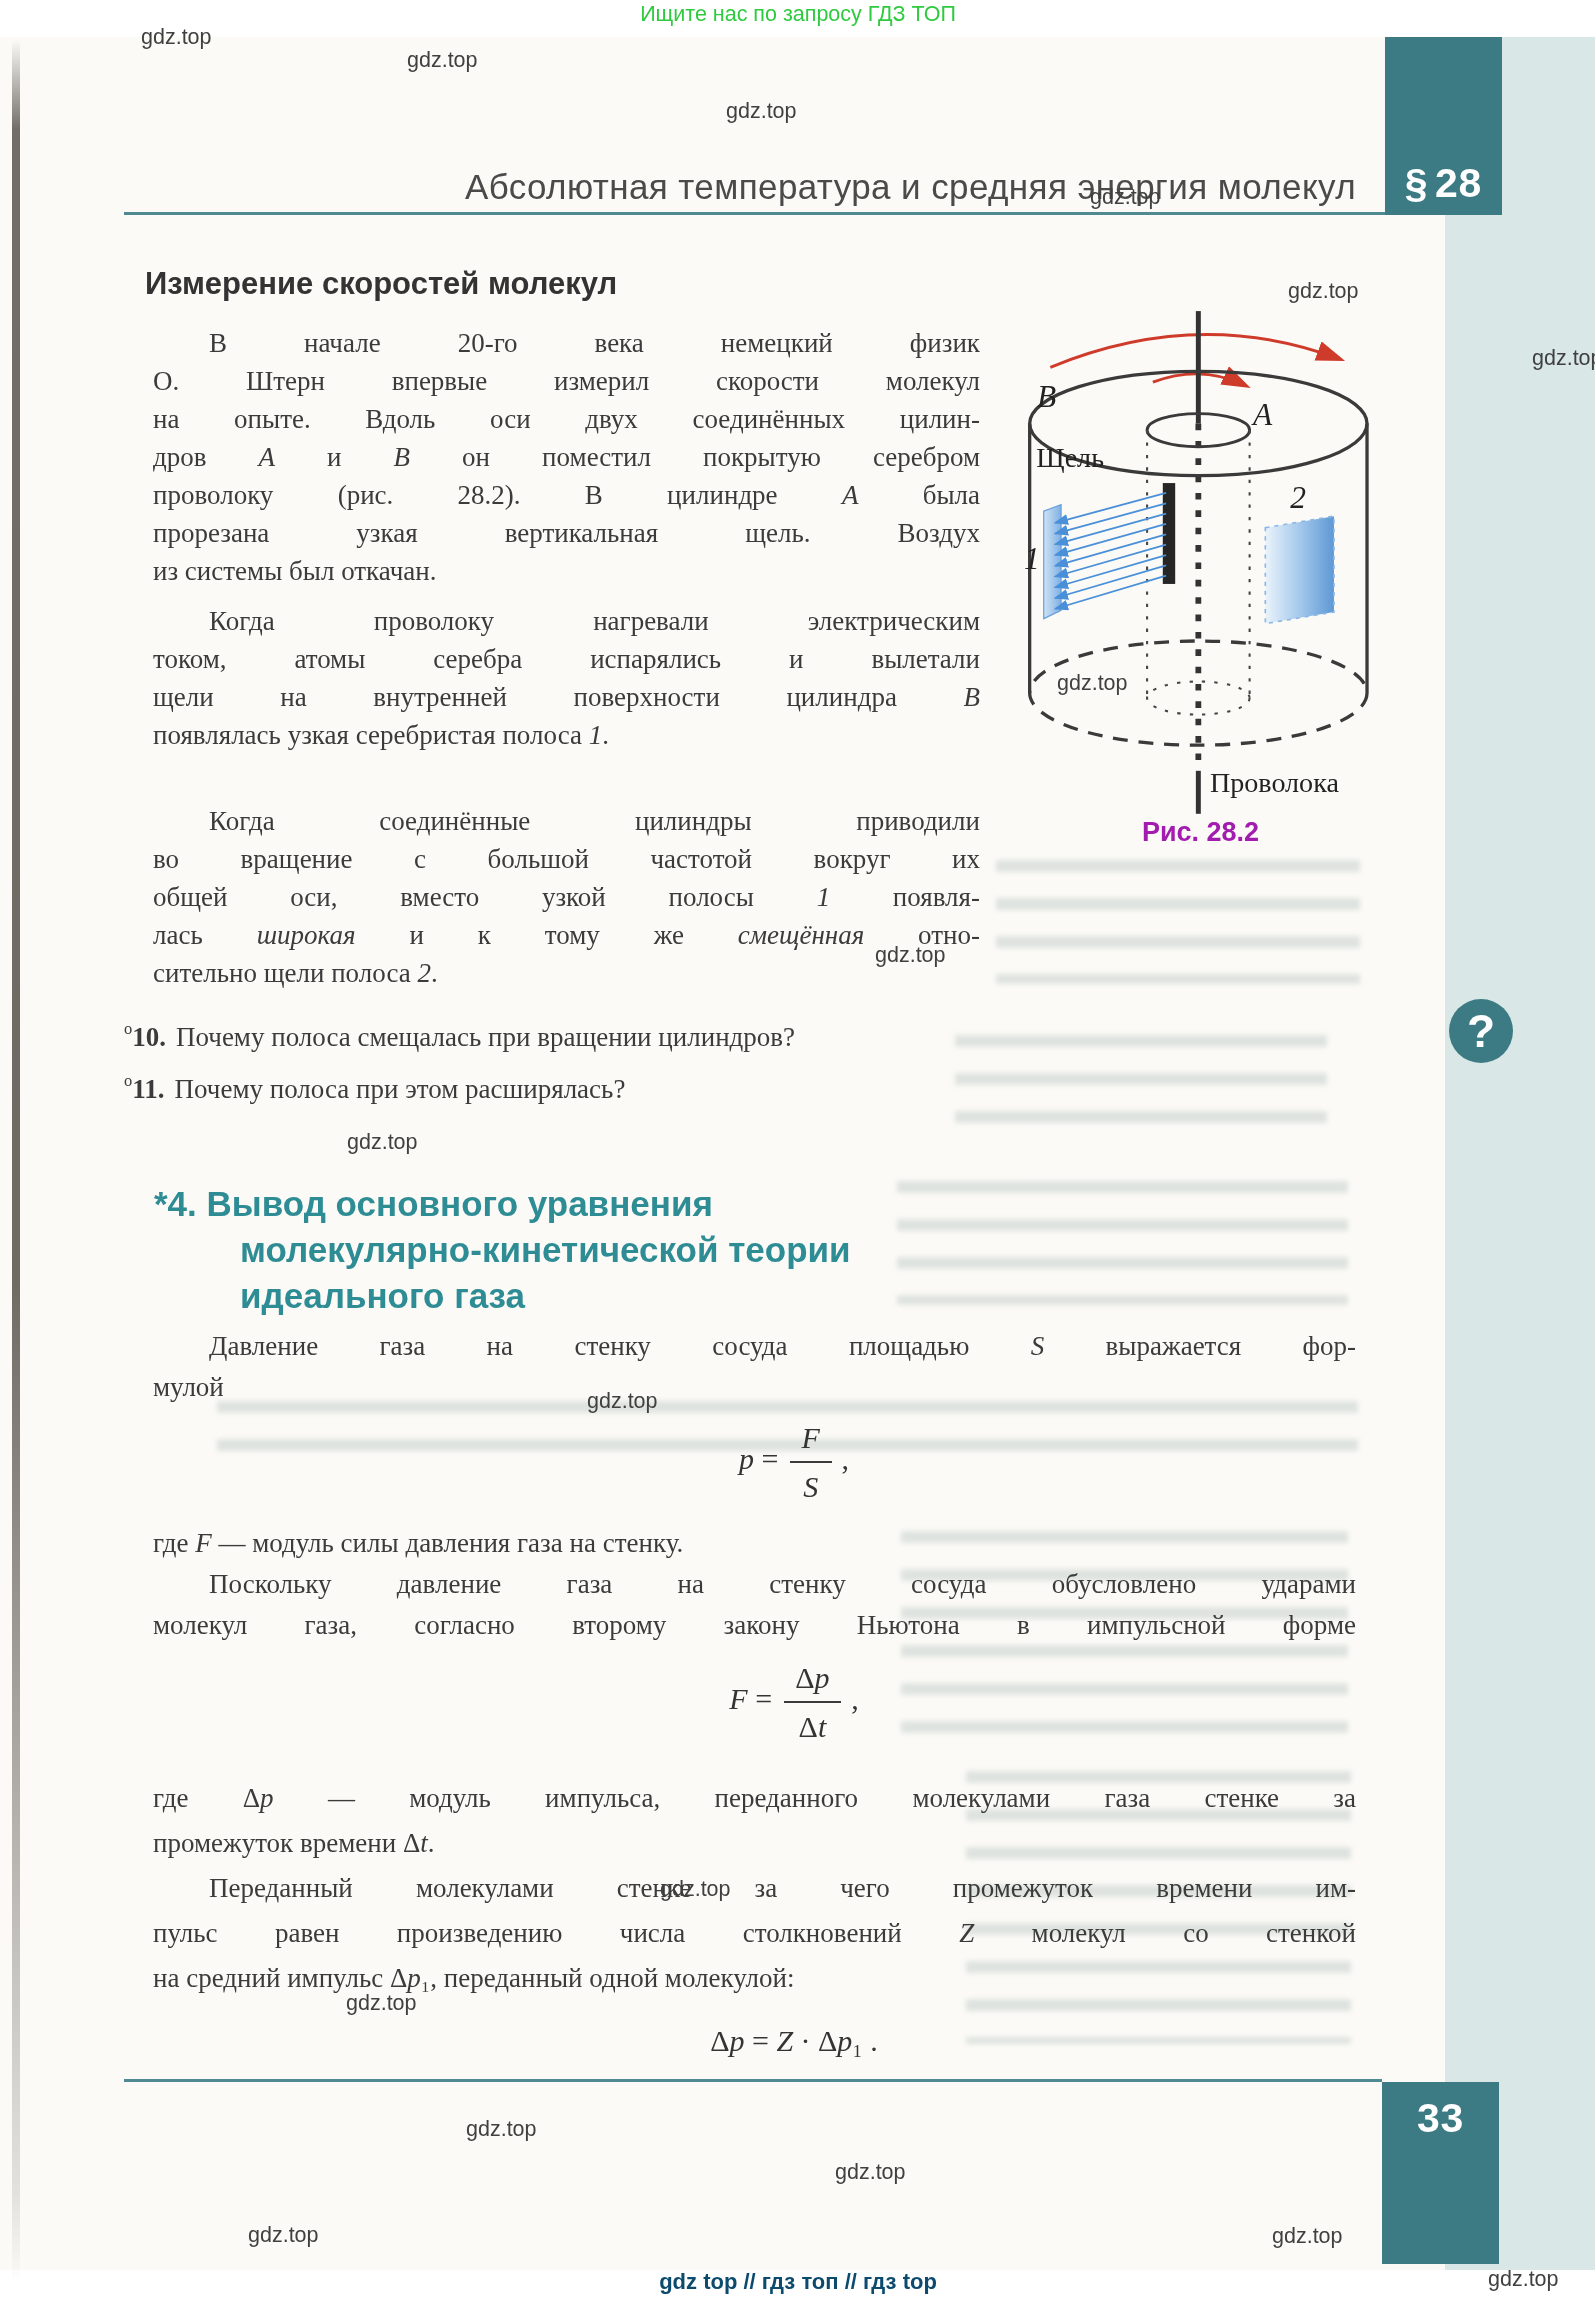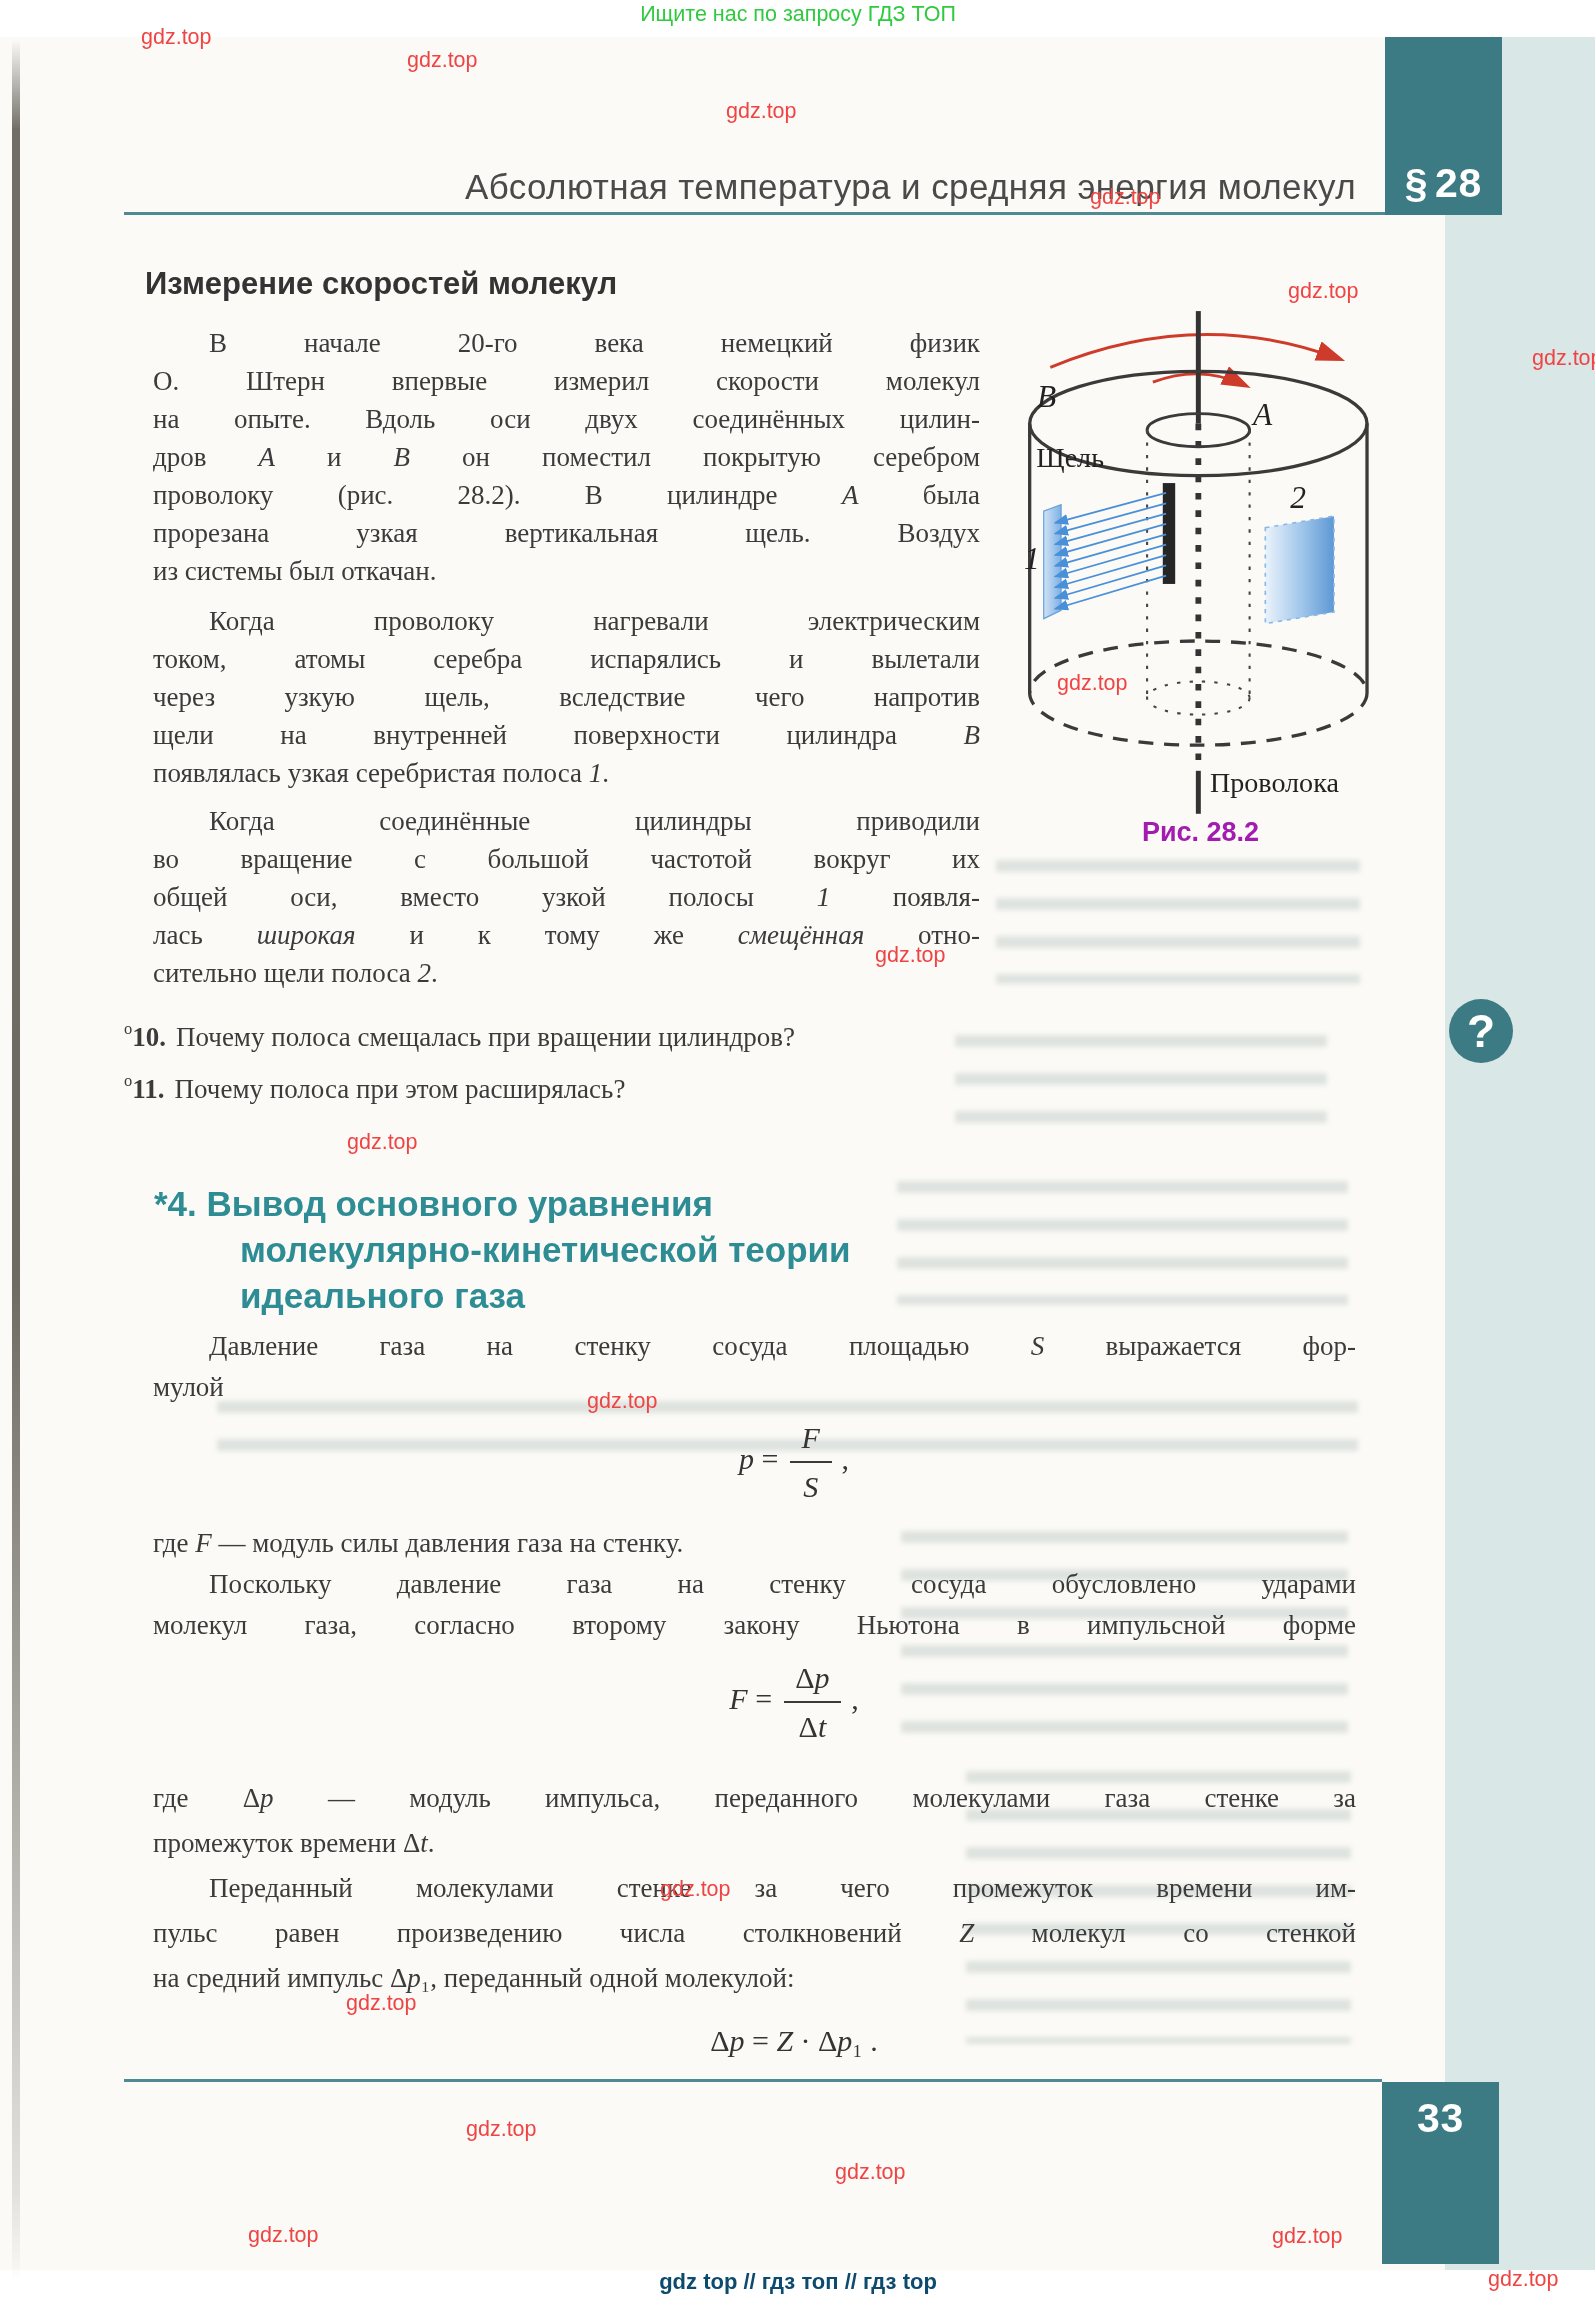--- a/index.html
+++ b/index.html
@@ -6,21 +6,21 @@
   .canvas{position:relative;width:1596px;height:2301px;background:#ffffff;overflow:hidden;
           font-family:"Liberation Serif",serif;color:#3b3b3b;}
   .scanpage{position:absolute;left:0;top:37px;width:1596px;height:2233px;background:#fbfaf6;}
   .spine{position:absolute;left:11.6px;top:40px;width:8.3px;height:2243px;
          background:linear-gradient(180deg,rgba(90,85,78,0),rgba(90,85,78,.85) 4%,rgba(95,90,82,.9) 55%,rgba(90,85,78,.15) 96%,rgba(90,85,78,0));}
   .strip{position:absolute;left:1445px;top:37px;width:151px;height:2233px;background:#d9e7e7;}
   .toplink{position:absolute;top:1.7px;left:0;width:100%;text-align:center;
            font-family:"Liberation Sans",sans-serif;font-size:21.5px;color:#2fca3f;}
   .footerlink{position:absolute;top:2269px;left:0;width:100%;text-align:center;
            font-family:"Liberation Sans",sans-serif;font-size:22px;font-weight:bold;color:#0c4a6e;}
-  .wm{position:absolute;font-family:"Liberation Sans",sans-serif;font-size:21.5px;color:#ef4444;
+  .wm{position:absolute;font-family:"Liberation Sans",sans-serif;font-size:21.5px;color:#404040;
       white-space:nowrap;z-index:6;}
   .pagetitle{position:absolute;left:0;top:167px;width:1356px;text-align:right;
       font-family:"Liberation Sans",sans-serif;font-size:35px;color:#4a4a4a;letter-spacing:0.4px;z-index:3;}
   .rule{position:absolute;height:2.5px;background:#4f8a93;z-index:2;}
   .badge{position:absolute;background:#3d7b84;color:#ffffff;font-family:"Liberation Sans",sans-serif;
       font-weight:bold;z-index:3;display:flex;align-items:flex-end;justify-content:center;}
   .badge .btxt{font-size:41px;letter-spacing:0.8px;}
   .subheading{position:absolute;left:145px;top:266px;font-family:"Liberation Sans",sans-serif;
       font-size:31px;font-weight:bold;color:#333;z-index:3;}
   .col{position:absolute;left:153px;width:827px;font-size:27px;line-height:38px;z-index:3;}
@@ -87,21 +87,20 @@
       <div class="ln jst">на опыте. Вдоль оси двух соединённых цилин-</div>
       <div class="ln jst">дров <i>А</i> и <i>В</i> он поместил покрытую серебром</div>
       <div class="ln jst">проволоку (рис. 28.2). В цилиндре <i>А</i> была</div>
       <div class="ln jst">прорезана узкая вертикальная щель. Воздух</div>
       <div class="ln">из системы был откачан.</div>
     </div>
   <div class="col" style="top:602px;">
 
   <div class="ln jst ind">Когда проволоку нагревали электрическим</div>
       <div class="ln jst">током, атомы серебра испарялись и вылетали</div>
-      <div class="ln jst">через узкую щель, вследствие чего напротив</div>
       <div class="ln jst">щели на внутренней поверхности цилиндра <i>В</i></div>
       <div class="ln">появлялась узкая серебристая полоса <i>1</i>.</div>
     </div>
   <div class="col" style="top:802px;">
 
   <div class="ln jst ind">Когда соединённые цилиндры приводили</div>
       <div class="ln jst">во вращение с большой частотой вокруг их</div>
       <div class="ln jst">общей оси, вместо узкой полосы <i>1</i> появля-</div>
       <div class="ln jst">лась <i>широкая</i> и к тому же <i>смещённая</i> отно-</div>
       <div class="ln">сительно щели полоса <i>2</i>.</div>

